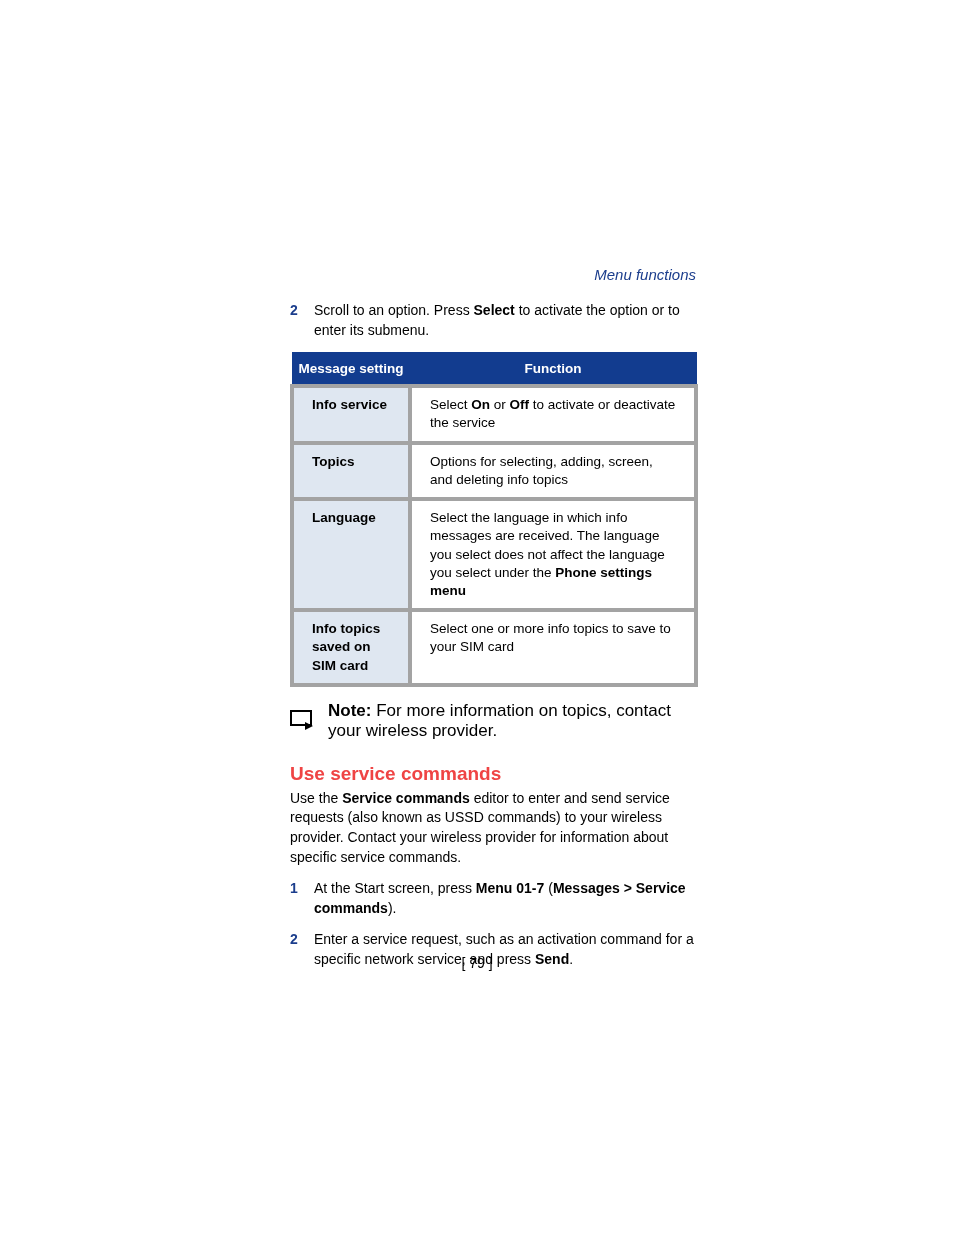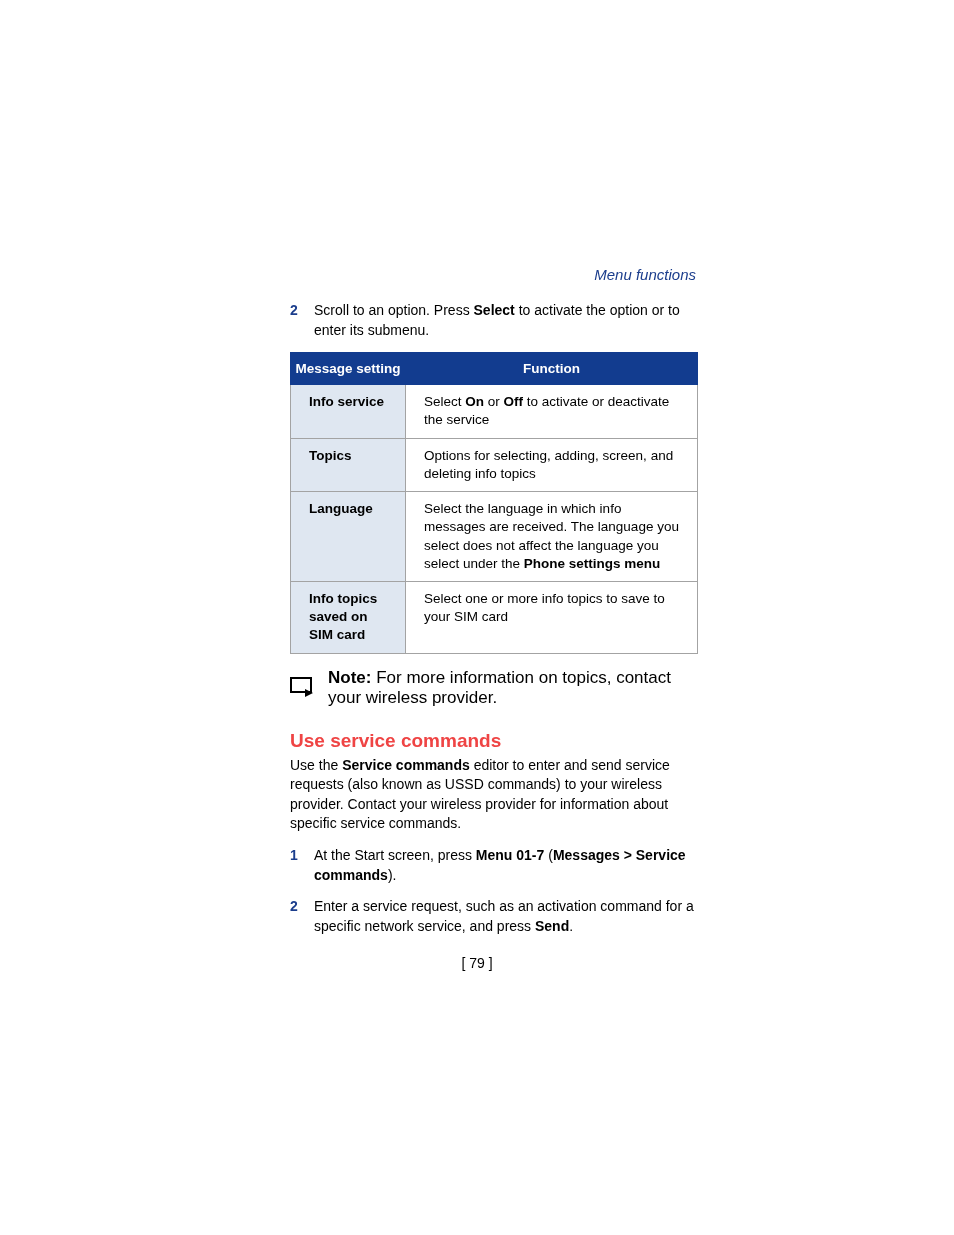--- a/index.html
+++ b/index.html
@@ -57,21 +57,21 @@
     text-align: center;
     font-weight: bold;
     padding: 8px 1px;
     border: 1px solid #123c8f;
     vertical-align: middle;
   }
   table.msg th:first-child {
     width: 78px;
   }
   table.msg td {
-    border: 1px solid #a3a3a3;
+    border: 4px solid #a3a3a3;
     padding: 8px 18px;
     vertical-align: top;
     line-height: 1.35;
   }
   table.msg td.setting {
     background: #dfe7f1;
     font-weight: bold;
     width: 78px;
   }
   table.msg td.func b {

